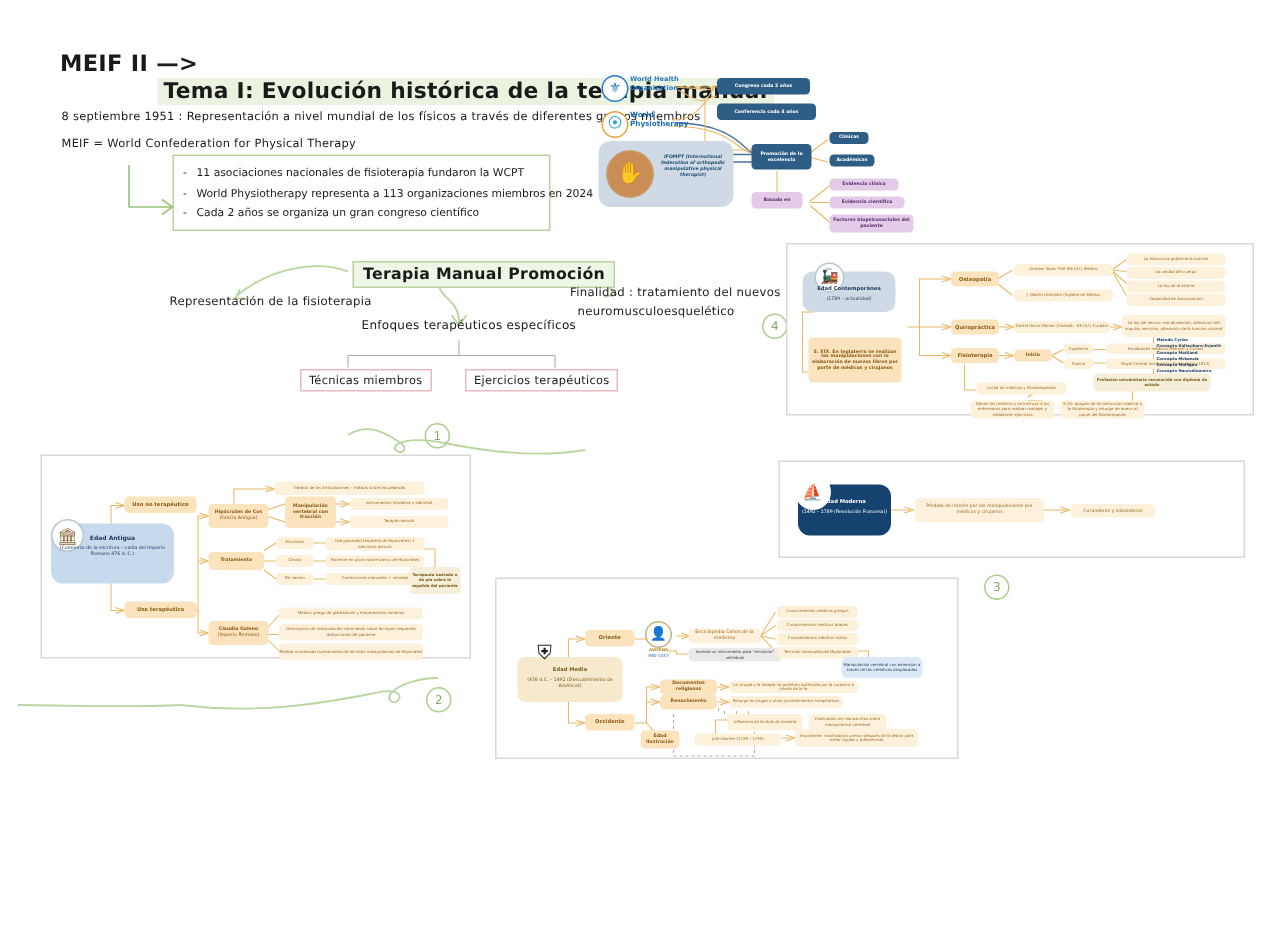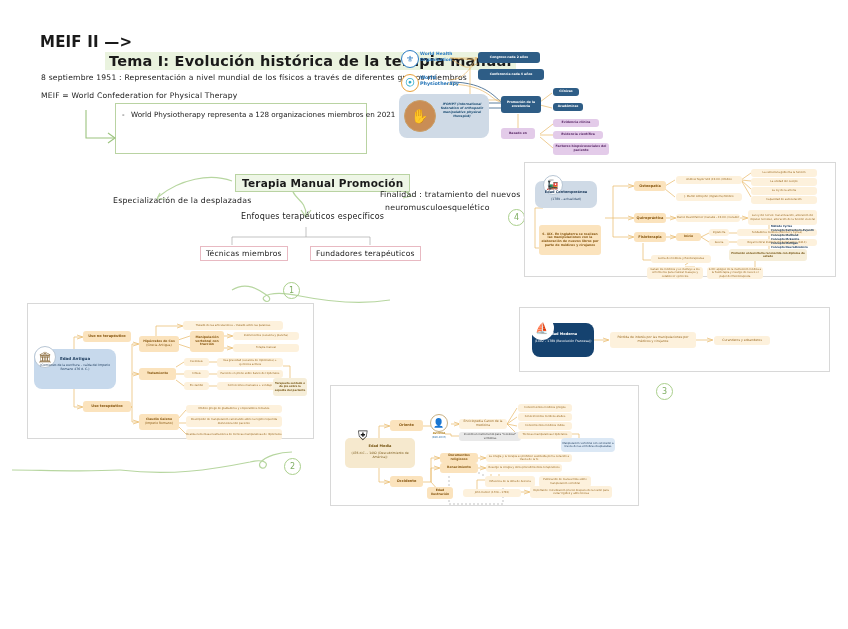--- a/index.html
+++ b/index.html
@@ -83,21 +83,23 @@
 <body>
 
 <div class="canvas">
 
   <div class="abs hw" id="meif">MEIF II —&gt;</div>
   <div class="abs hw" id="tema">Tema I: Evolución histórica de la terapia manual</div>
   <div class="abs hw" id="line1">8 septiembre 1951 : Representación a nivel mundial de los físicos a través de diferentes grupos miembros</div>
   <div class="abs hw" id="line2">MEIF = World Confederation for Physical Therapy</div>
 
   <div class="abs greenbox" id="wcptbox">
-    <div class="bullet"><span class="d">-</span><span>World Physiotherapy representa a 128 organizaciones miembros en 2021</span></div>
+    <div class="bullet"><span class="d">-</span><span>11 asociaciones nacionales de fisioterapia fundaron la WCPT</span></div>
+    <div class="bullet"><span class="d">-</span><span>World Physiotherapy representa a 113 organizaciones miembros en 2024</span></div>
+    <div class="bullet"><span class="d">-</span><span>Cada 2 años se organiza un gran congreso científico</span></div>
   </div>
 
   <svg class="abs" style="left:82px;top:108px;" width="40" height="42">
     <path class="greenhook" d="M4,2 L4,30 L32,30"></path>
     <path class="greenhook" d="M26,25 L33,30 L26,35"></path>
   </svg>
 
   <div class="abs" style="left:398px;top:40px;width:225px;height:118px;">
     <svg class="abs" style="left:0;top:0;" width="225" height="118">
 
@@ -159,26 +161,26 @@
     <path class="greenline" d="M122,16 C100,8 70,14 48,32"></path>
     <path class="greenline" d="M50,28 L47,34 L56,34"></path>
     <path class="greenline" d="M242,16 C264,8 286,14 300,30"></path>
     <path class="greenline" d="M294,25 L301,31 L293,33"></path>
     <path class="greenline" d="M182,22 C182,34 196,34 196,50"></path>
     <path class="greenline" d="M191,45 L196,52 L201,45"></path>
     <path class="conn-gray" d="M196,62 L196,72 M122,72 L260,72 M122,72 L122,80 M260,72 L260,80"></path>
   </svg>
 
   <div class="abs hw" id="tmo">Terapia Manual Promoción</div>
-  <div class="abs hw" id="espec">Especialización de la desplazadas</div>
+  <div class="abs hw" id="espec">Representación de la fisioterapia</div>
   <div class="abs hw" id="final1">Finalidad : tratamiento del nuevos</div>
   <div class="abs hw" id="final2">neuromusculoesquelético</div>
   <div class="abs hw" id="enfoq">Enfoques terapéuticos específicos</div>
   <div class="abs hw" id="tecman">Técnicas miembros</div>
-  <div class="abs hw" id="ejerc">Fundadores terapéuticos</div>
+  <div class="abs hw" id="ejerc">Ejercicios terapéuticos</div>
 
   <svg class="abs" style="left:0;top:0;" width="848" height="629">
 
     <path class="greenline" d="M232,290 C248,280 262,292 268,296 C272,299 268,304 264,300 C260,296 272,290 300,296 C330,302 360,305 390,300"></path>
 
     <path class="greenline" d="M120,470 C170,476 210,470 250,462 C262,459 268,462 266,466 C264,470 258,468 260,463 C265,456 280,452 292,452"></path>
 
     <path class="greenline" d="M648,355 C656,350 660,344 656,340 C652,336 648,342 652,346 C658,352 668,356 676,360"></path>
 
     <path class="greenline" d="M536,248 C540,230 544,210 550,196 C553,190 549,186 546,190 C543,194 548,198 552,194"></path>

